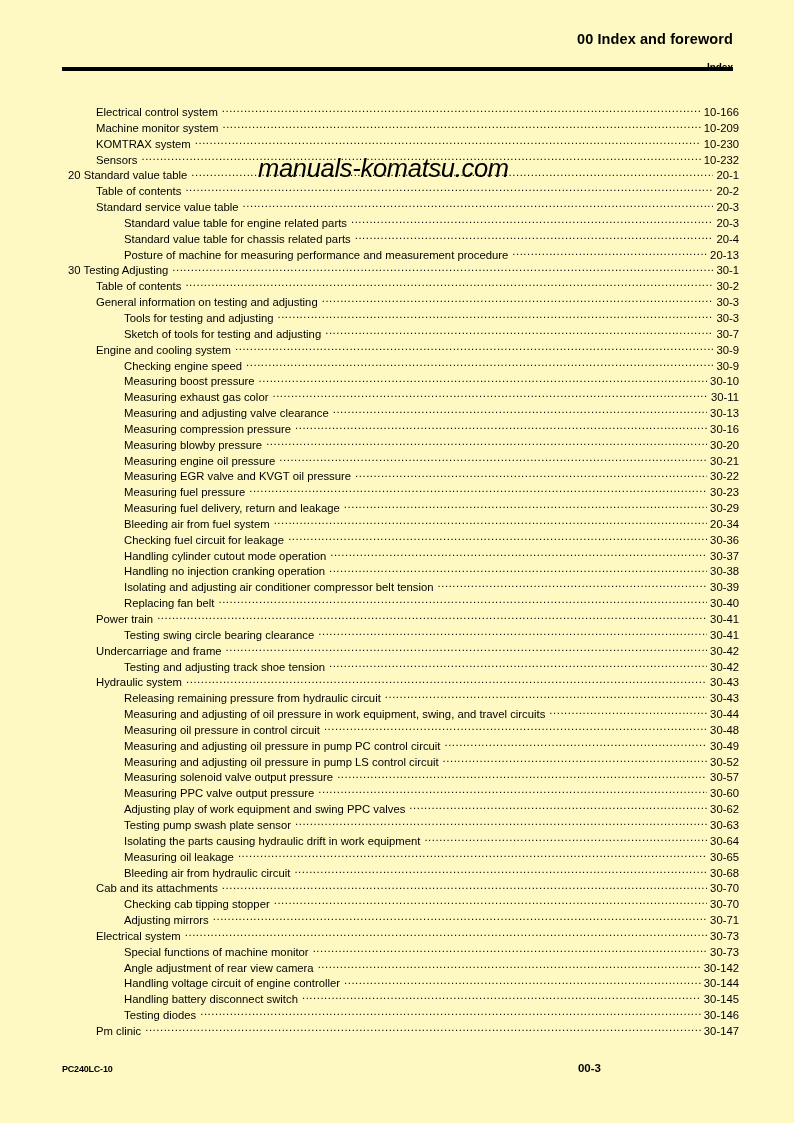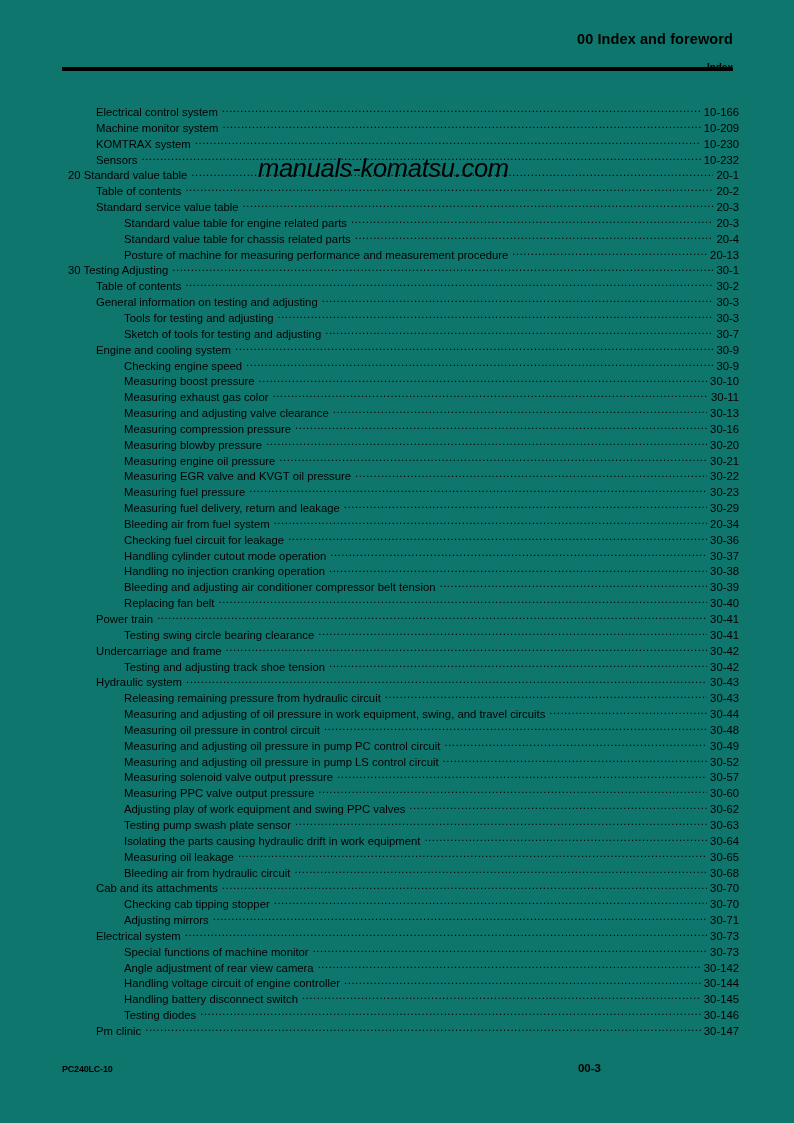--- a/index.html
+++ b/index.html
@@ -8,21 +8,21 @@
     background: #ffffff;
   }
   body {
     font-family: "Liberation Sans", sans-serif;
     color: #000000;
   }
   .page {
     position: relative;
     width: 794px;
     height: 1123px;
-    background: #0f766e;
+    background: #fef9c3;
     overflow: hidden;
   }
 
   
   .header {
     position: absolute;
     left: 62px;
     top: 30px;
     width: 671px;
     text-align: right;
@@ -287,21 +287,21 @@
         <span class="toc-label">Handling cylinder cutout mode operation</span>
         <span class="toc-dots"></span>
         <span class="toc-page">30-37</span>
       </div>
       <div class="toc-line lvl-2">
         <span class="toc-label">Handling no injection cranking operation</span>
         <span class="toc-dots"></span>
         <span class="toc-page">30-38</span>
       </div>
       <div class="toc-line lvl-2">
-        <span class="toc-label">Bleeding and adjusting air conditioner compressor belt tension</span>
+        <span class="toc-label">Isolating and adjusting air conditioner compressor belt tension</span>
         <span class="toc-dots"></span>
         <span class="toc-page">30-39</span>
       </div>
       <div class="toc-line lvl-2">
         <span class="toc-label">Replacing fan belt</span>
         <span class="toc-dots"></span>
         <span class="toc-page">30-40</span>
       </div>
       <div class="toc-line lvl-1">
         <span class="toc-label">Power train</span>

